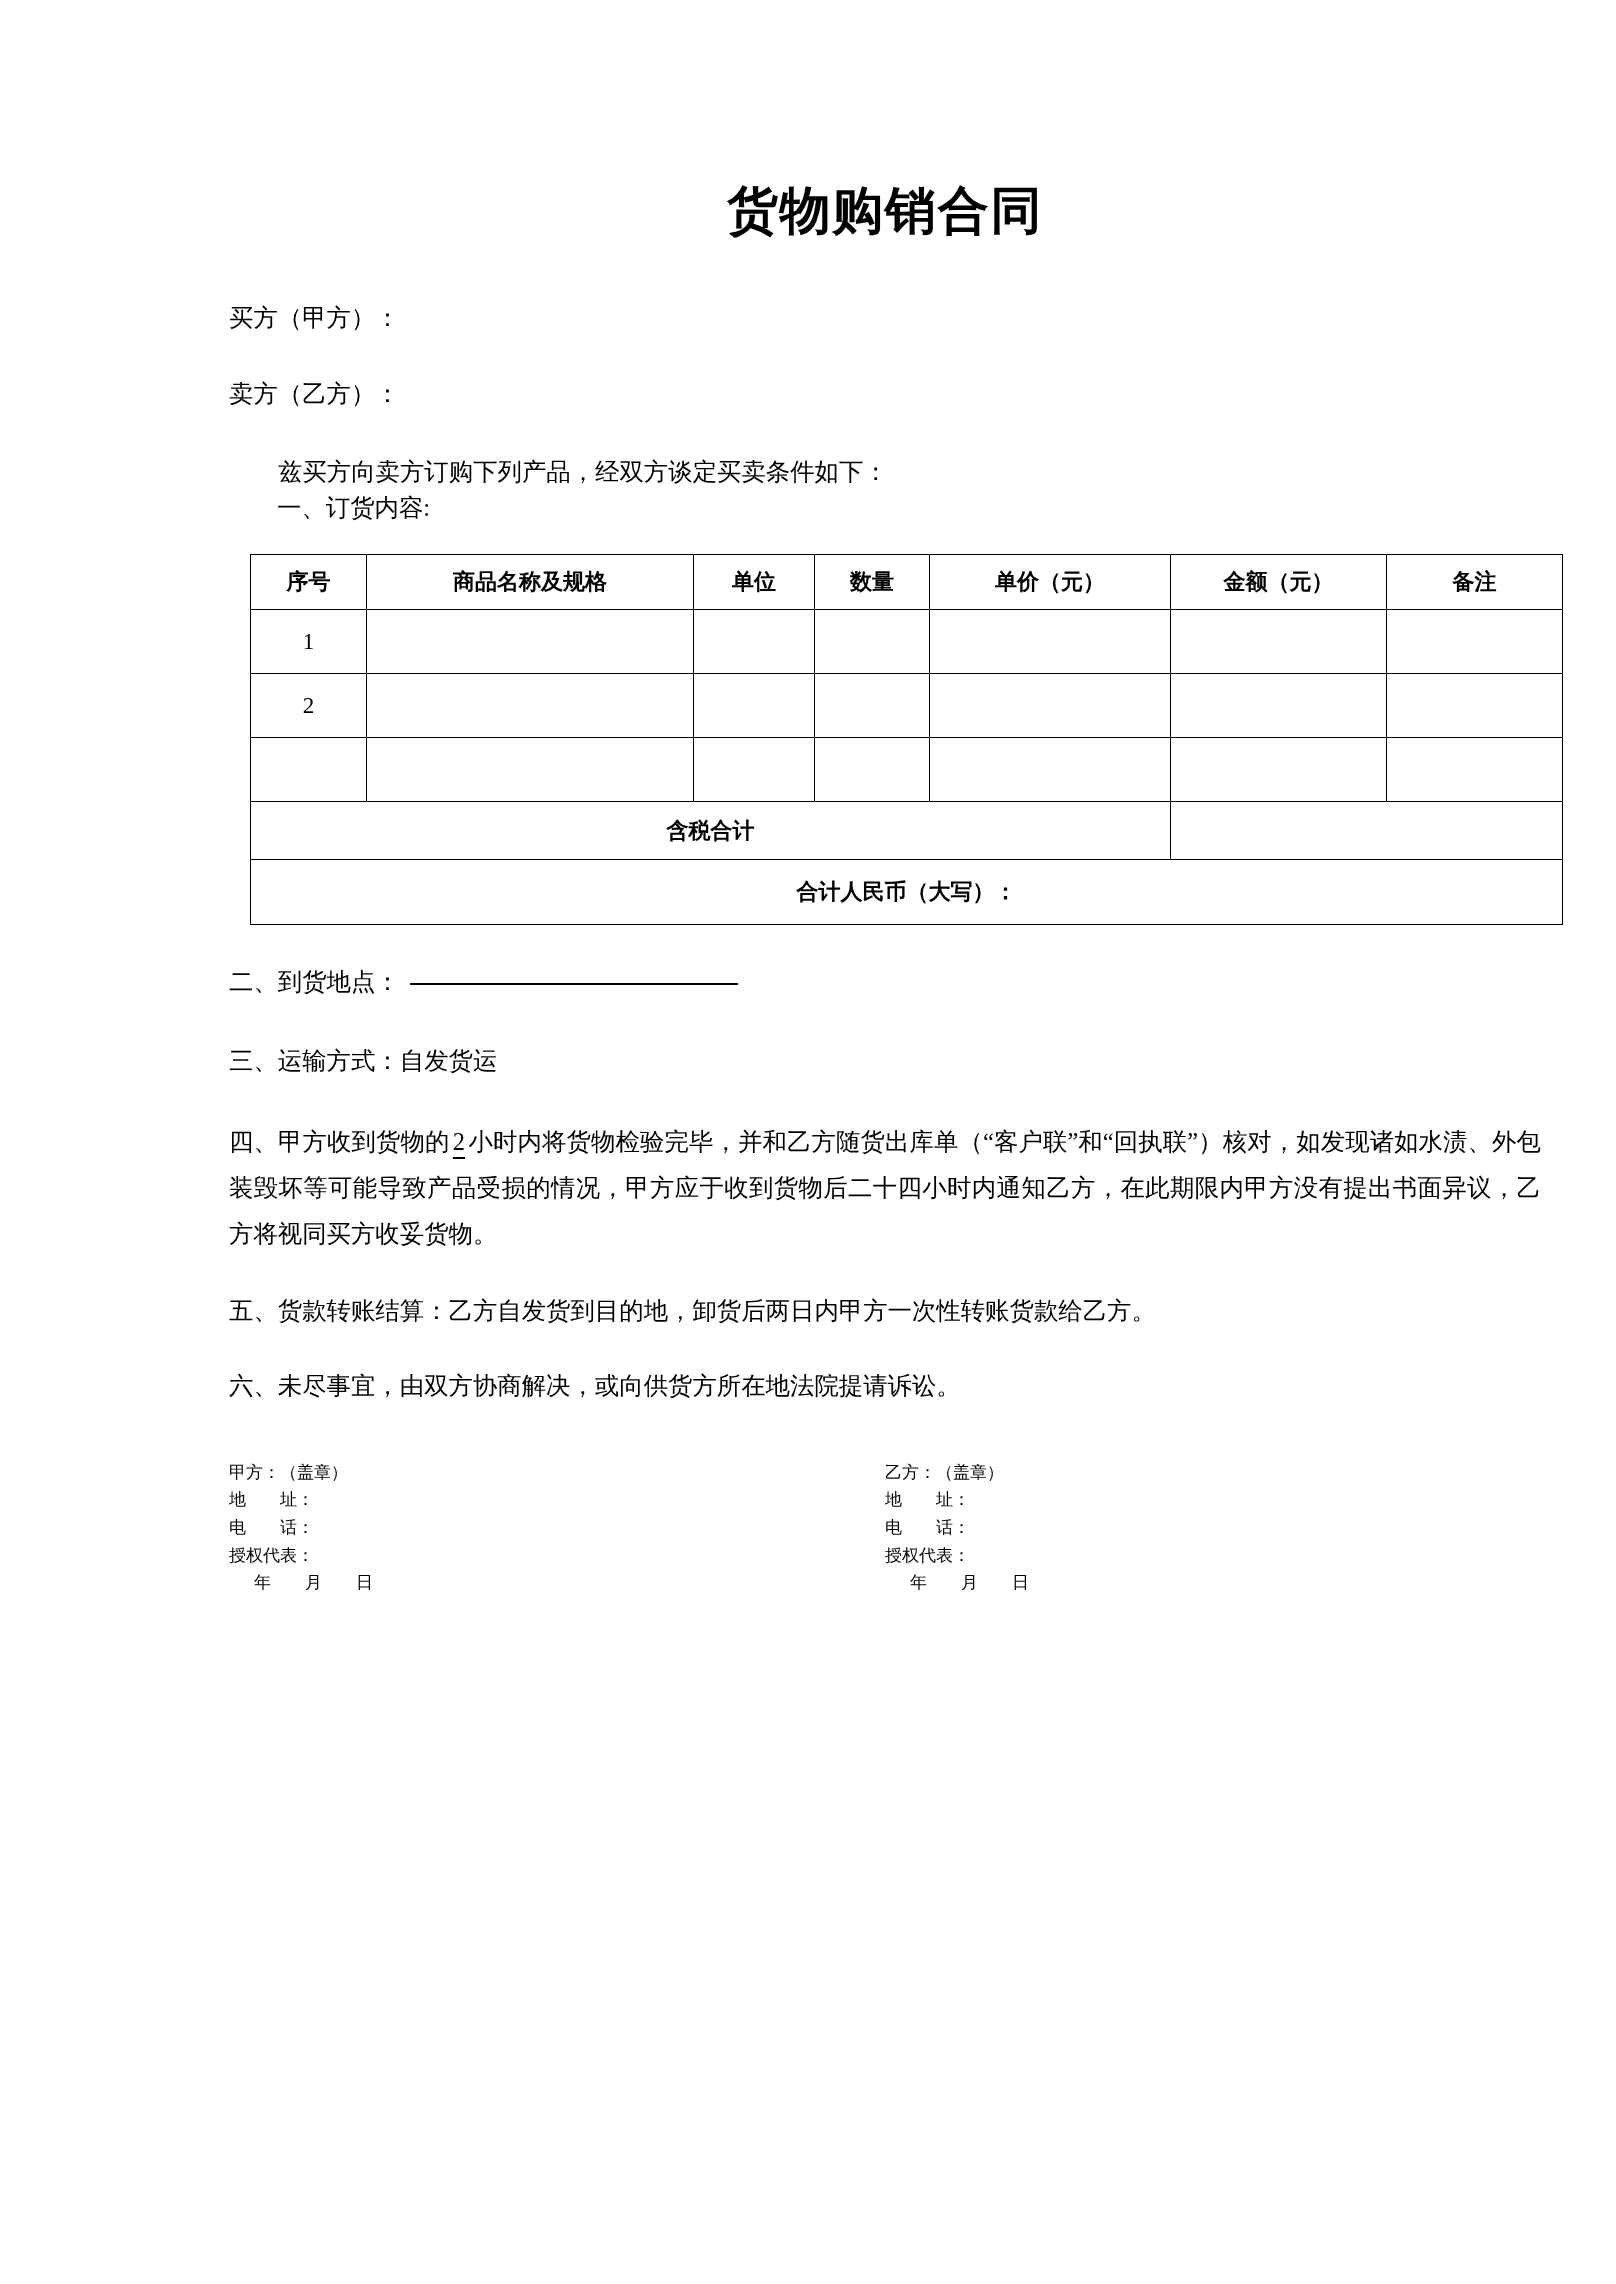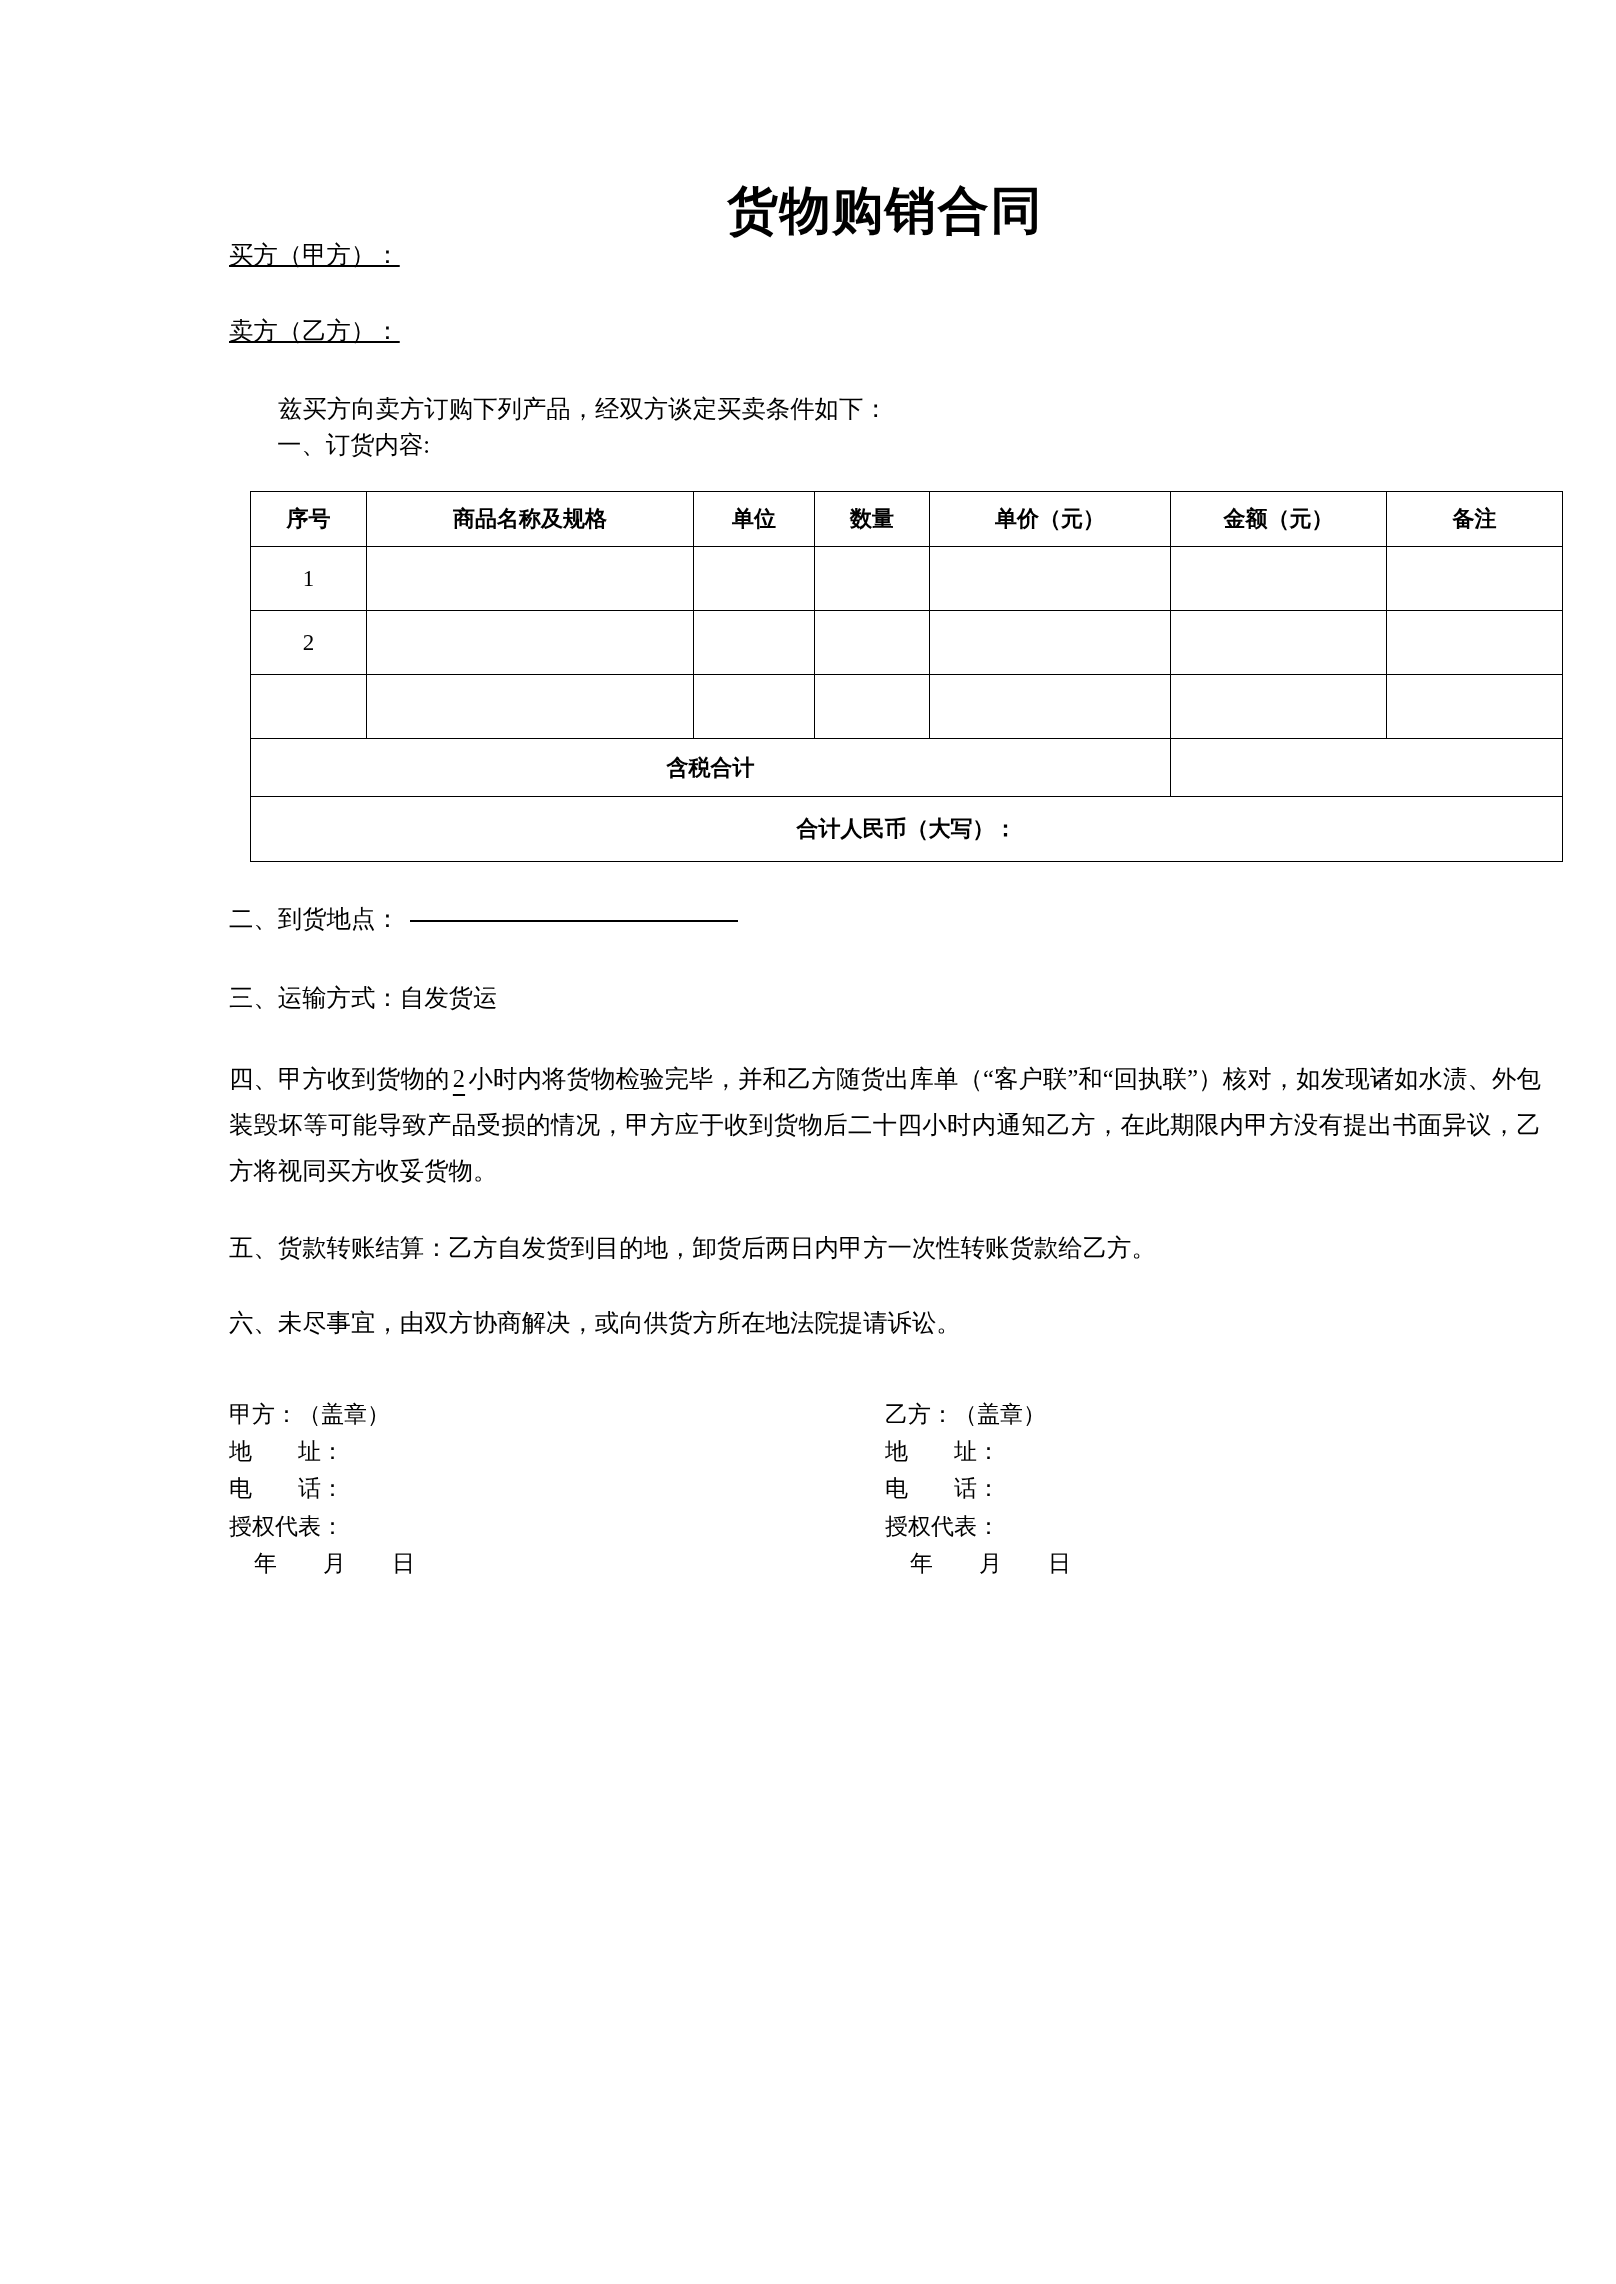--- a/index.html
+++ b/index.html
@@ -33,21 +33,21 @@
     text-align: center;
     font-size: 51px;
     font-weight: bold;
     letter-spacing: 1.7px;
     margin-top: 181px;
     line-height: 1.2;
   }
 
   
   .party-block {
-    text-decoration: underline;
+    margin-top: 63px;
   }
   .party-line {
     font-size: 24.4px;
     line-height: 1.1;
     margin-bottom: 49px;
     white-space: pre;
   }
 
   
   .lead-para {
@@ -130,21 +130,21 @@
     padding: 0 3.4px;
   }
 
   
   .sign-area {
     display: flex;
     margin-top: 51px;
   }
   .sign-col {
     width: 50%;
-    font-size: 23px;
+    font-size: 17px;
     line-height: 1.62;
   }
   .sign-col .sign-line {
     white-space: pre;
   }
   .sign-col .date-line {
     white-space: pre;
     padding-left: 25px;
   }
 </style>

